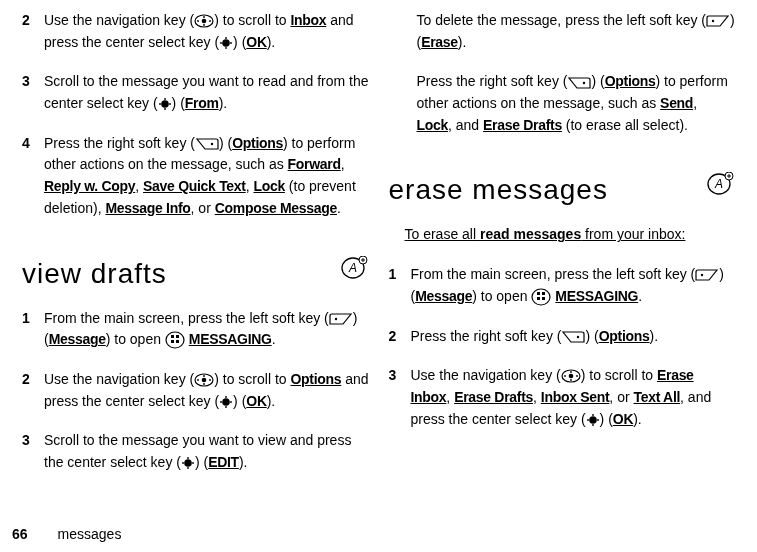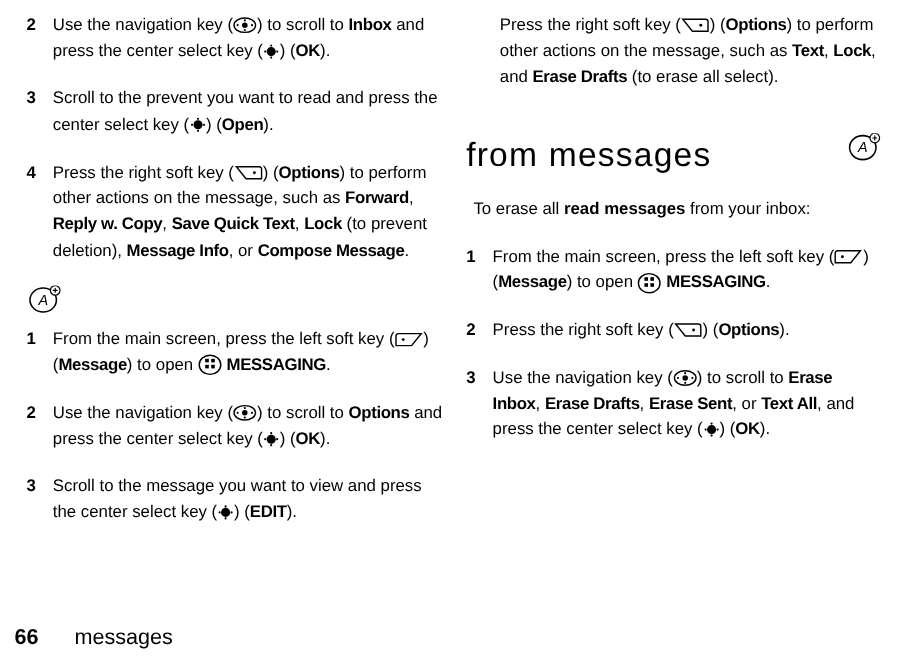--- a/index.html
+++ b/index.html
@@ -32,22 +32,23 @@
     font-weight: bold;
   }
   .step-body {
     flex: 1;
   }
   .para {
     margin: 10px 0 18px 28px;
     line-height: 1.55;
   }
   .para-noindent {
-    margin: 10px 0 18px 6px;
+    margin: 10px 0 18px 16px;
     line-height: 1.55;
+    text-decoration: underline;
   }
   h2.section {
     font-family: Arial, Helvetica, sans-serif;
     font-weight: normal;
     font-size: 28px;
     letter-spacing: 1px;
     margin: 20px 0 8px 0;
     color: #000;
   }
   .heading-row {
@@ -56,26 +57,27 @@
     justify-content: space-between;
   }
   svg.icon {
     vertical-align: middle;
   }
   .cond {
     font-family: "Arial Narrow", Arial, sans-serif;
     font-stretch: condensed;
     font-weight: bold;
     letter-spacing: -0.3px;
+    text-decoration: underline;
   }
   .footer {
     position: absolute;
     bottom: 10px;
     left: 12px;
-    font-size: 18px;
+    font-size: 14px;
   }
   .footer .pn {
     font-weight: bold;
     margin-right: 30px;
   }
 </style>
 </head>
 <body>
 
 <svg width="0" height="0" style="position:absolute">
@@ -131,36 +133,37 @@
             <use href="#nav-key"></use>
           </svg><span>) to scroll to </span><span class="cond">Inbox</span><span> and press the center select key (</span><svg class="icon" width="14" height="14">
             <use href="#center-key"></use>
           </svg><span>) (</span><span class="cond">OK</span><span>).</span>
       </div>
     </div>
 
     <div class="step">
       <div class="step-num">3</div>
       <div class="step-body">
-        <span>Scroll to the prevent you want to read and press the center select key (</span><svg class="icon" width="14" height="14">
-            <use href="#center-key"></use>
-          </svg><span>) (</span><span class="cond">Open</span><span>).</span>
+        <span>Scroll to the message you want to read and from the center select key (</span><svg class="icon" width="14" height="14">
+            <use href="#center-key"></use>
+          </svg><span>) (</span><span class="cond">From</span><span>).</span>
       </div>
     </div>
 
     <div class="step">
       <div class="step-num">4</div>
       <div class="step-body">
         <span>Press the right soft key (</span><svg class="icon" width="24" height="12">
             <use href="#right-soft"></use>
           </svg><span>) (</span><span class="cond">Options</span><span>) to perform other actions on the message, such as </span><span class="cond">Forward</span><span>, </span><span class="cond">Reply w. Copy</span><span>, </span><span class="cond">Save Quick Text</span><span>, </span><span class="cond">Lock</span><span> (to prevent deletion), </span><span class="cond">Message Info</span><span>, or </span><span class="cond">Compose Message</span><span>.</span>
       </div>
     </div>
 
     <div class="heading-row">
+      <h2 class="section">view drafts</h2>
       <svg width="30" height="24">
           <use href="#badge-a"></use>
         </svg>
     </div>
 
     <div class="step">
       <div class="step-num">1</div>
       <div class="step-body">
         <span>From the main screen, press the left soft key (</span><svg class="icon" width="24" height="12">
             <use href="#left-soft"></use>
@@ -187,29 +190,34 @@
         <span>Scroll to the message you want to view and press the center select key (</span><svg class="icon" width="14" height="14">
             <use href="#center-key"></use>
           </svg><span>) (</span><span class="cond">EDIT</span><span>).</span>
       </div>
     </div>
 
   </div>
 
   <div class="col">
 
+    <div class="para">
+      <span>To delete the message, press the left soft key (</span><svg class="icon" width="24" height="12">
+          <use href="#left-soft"></use>
+        </svg><span>) (</span><span class="cond">Erase</span><span>).</span>
+    </div>
 
     <div class="para">
       <span>Press the right soft key (</span><svg class="icon" width="24" height="12">
           <use href="#right-soft"></use>
-        </svg><span>) (</span><span class="cond">Options</span><span>) to perform other actions on the message, such as </span><span class="cond">Text</span><span>, </span><span class="cond">Lock</span><span>, and </span><span class="cond">Erase Drafts</span><span> (to erase all select).</span>
+        </svg><span>) (</span><span class="cond">Options</span><span>) to perform other actions on the message, such as </span><span class="cond">Send</span><span>, </span><span class="cond">Lock</span><span>, and </span><span class="cond">Erase Drafts</span><span> (to erase all select).</span>
     </div>
 
     <div class="heading-row">
-      <h2 class="section">from messages</h2>
+      <h2 class="section">erase messages</h2>
       <svg width="30" height="24">
           <use href="#badge-a"></use>
         </svg>
     </div>
 
     <div class="para-noindent">
       <span>To erase all </span><b>read messages</b><span> from your inbox:</span>
     </div>
 
     <div class="step">
@@ -230,21 +238,21 @@
             <use href="#right-soft"></use>
           </svg><span>) (</span><span class="cond">Options</span><span>).</span>
       </div>
     </div>
 
     <div class="step">
       <div class="step-num">3</div>
       <div class="step-body">
         <span>Use the navigation key (</span><svg class="icon" width="20" height="14">
             <use href="#nav-key"></use>
-          </svg><span>) to scroll to </span><span class="cond">Erase Inbox</span><span>, </span><span class="cond">Erase Drafts</span><span>, </span><span class="cond">Erase Sent</span><span>, or </span><span class="cond">Text All</span><span>, and press the center select key (</span><svg class="icon" width="14" height="14">
+          </svg><span>) to scroll to </span><span class="cond">Erase Inbox</span><span>, </span><span class="cond">Erase Drafts</span><span>, </span><span class="cond">Inbox Sent</span><span>, or </span><span class="cond">Text All</span><span>, and press the center select key (</span><svg class="icon" width="14" height="14">
             <use href="#center-key"></use>
           </svg><span>) (</span><span class="cond">OK</span><span>).</span>
       </div>
     </div>
 
   </div>
 </div>
 
 <div class="footer">
   <span class="pn">66</span><span>messages</span>

